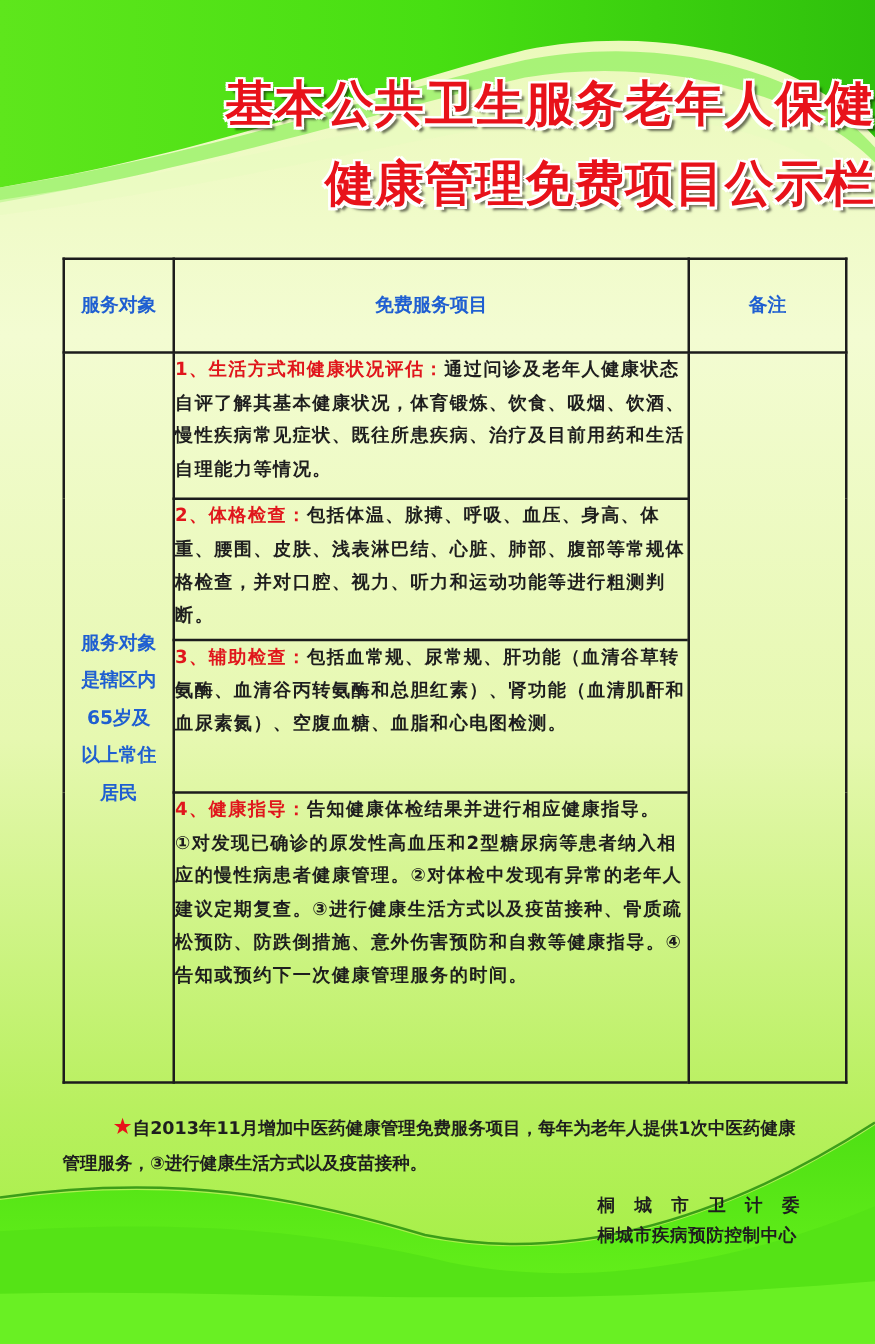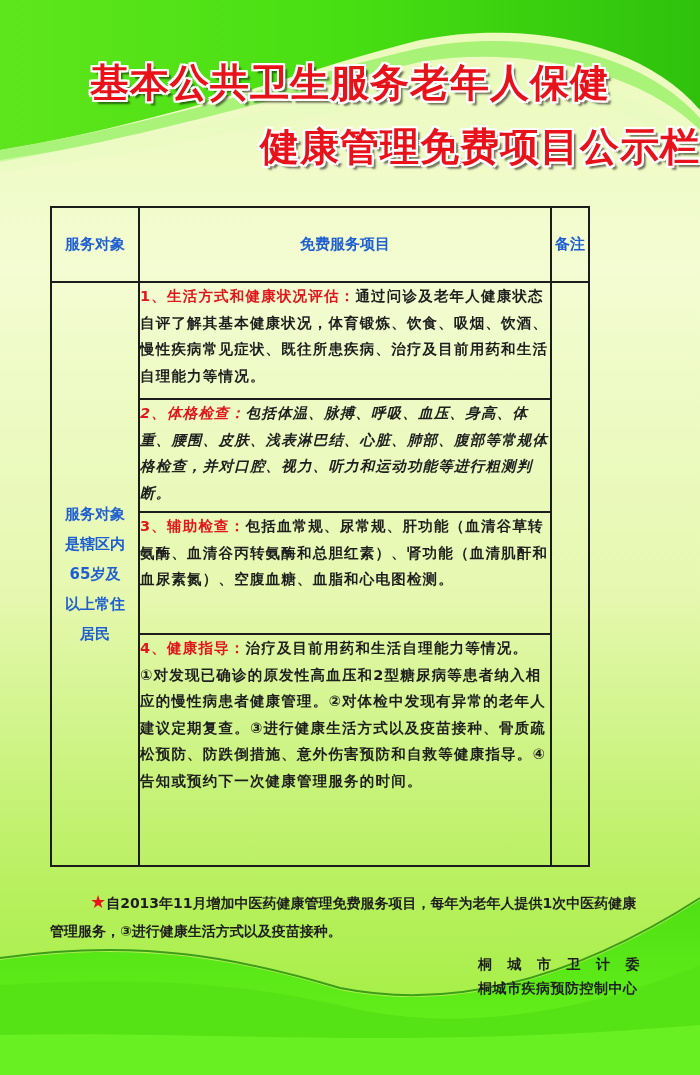--- a/index.html
+++ b/index.html
@@ -10,39 +10,39 @@
   }
   .bg-svg { position:absolute; left:0; top:0; width:700px; height:1075px; z-index:0; }
   .title {
     position:absolute; left:0; width:700px; text-align:center;
     font-weight:bold; color:#e8121a; font-size:39px; letter-spacing:1px;
     text-shadow: 2px 0 0 #fff, -2px 0 0 #fff, 0 2px 0 #fff, 0 -2px 0 #fff,
                  2px 2px 0 #fff, -2px -2px 0 #fff, 2px -2px 0 #fff, -2px 2px 0 #fff,
                  4px 4px 2px rgba(0,0,0,0.55);
     z-index:2;
   }
-  .t1 { top:56px; }
+  .t1 { top:56px;text-align:right; }
   .t2 { top:120px;text-align:right; }
   table.main {
-    position:absolute; left:50px; top:206px; width:540px;
+    position:absolute; left:50px; top:206px; width:628px;
     border-collapse:collapse; z-index:2;
   }
   table.main td, table.main th {
     border:2px solid #1c1c1c; padding:0; vertical-align:top;
   }
   th { color:#1f5fd1; font-size:15px; font-weight:bold; height:73px; vertical-align:middle !important; text-align:center; }
   .c1 { width:86px; }
   .c2 { width:410px; }
   .subject {
     color:#1f5fd1; font-weight:bold; font-size:15px; text-align:center;
     vertical-align:middle !important; line-height:30px;
   }
   .item { font-size:14.5px; line-height:26.5px; color:#1e1e1e; padding:5px 10px 0 16px; font-weight:bold; letter-spacing:1.2px; }
   .item .head { color:#e0161c; }
-  .r1 { height:117px; } .r2 { height:113px;font-style:italic; } .r3 { height:122px; } .r4 { height:232px; }
+  .r1 { height:117px; } .r2 { height:113px; } .r3 { height:122px; } .r4 { height:232px; }
   .footnote {
     position:absolute; left:50px; top:888px; width:600px; z-index:2;
     font-size:14px; line-height:28px; color:#1e1e1e; font-weight:bold;
     text-indent:40px;
   }
   .star { color:#e8121a; font-size:18px; }
   .sign { position:absolute; left:478px; z-index:2; font-size:14px; font-weight:bold; color:#1e1e1e; }
   .s1 { top:956px; letter-spacing:15.5px; }
   .s2 { top:980px; letter-spacing:0.5px; }
 </style>
@@ -91,21 +91,21 @@
     <td class="item"><span class="head">1、生活方式和健康状况评估：</span><span>通过问诊及老年人健康状态自评了解其基本健康状况，体育锻炼、饮食、吸烟、饮酒、慢性疾病常见症状、既往所患疾病、治疗及目前用药和生活自理能力等情况。</span></td>
     <td rowspan="4"></td>
   </tr>
   <tr class="r2">
     <td class="item"><span class="head">2、体格检查：</span><span>包括体温、脉搏、呼吸、血压、身高、体重、腰围、皮肤、浅表淋巴结、心脏、肺部、腹部等常规体格检查，并对口腔、视力、听力和运动功能等进行粗测判断。</span></td>
   </tr>
   <tr class="r3">
     <td class="item"><span class="head">3、辅助检查：</span><span>包括血常规、尿常规、肝功能（血清谷草转氨酶、血清谷丙转氨酶和总胆红素）、肾功能（血清肌酐和血尿素氮）、空腹血糖、血脂和心电图检测。</span></td>
   </tr>
   <tr class="r4">
-    <td class="item"><span class="head">4、健康指导：</span><span>治疗及目前用药和生活自理能力等情况。</span><div>①对发现已确诊的原发性高血压和2型糖尿病等患者纳入相应的慢性病患者健康管理。②对体检中发现有异常的老年人建议定期复查。③进行健康生活方式以及疫苗接种、骨质疏松预防、防跌倒措施、意外伤害预防和自救等健康指导。④告知或预约下一次健康管理服务的时间。</div></td>
+    <td class="item"><span class="head">4、健康指导：</span><span>告知健康体检结果并进行相应健康指导。</span><div>①对发现已确诊的原发性高血压和2型糖尿病等患者纳入相应的慢性病患者健康管理。②对体检中发现有异常的老年人建议定期复查。③进行健康生活方式以及疫苗接种、骨质疏松预防、防跌倒措施、意外伤害预防和自救等健康指导。④告知或预约下一次健康管理服务的时间。</div></td>
   </tr>
 </tbody>
   </table>
 
 <div class="footnote"><span class="star">★</span><span>自2013年11月增加中医药健康管理免费服务项目，每年为老年人提供1次中医药健康管理服务，③进行健康生活方式以及疫苗接种。</span></div>
 
 <div class="sign s1">桐城市卫计委</div>
 <div class="sign s2">桐城市疾病预防控制中心</div>
 
 </body></html>

